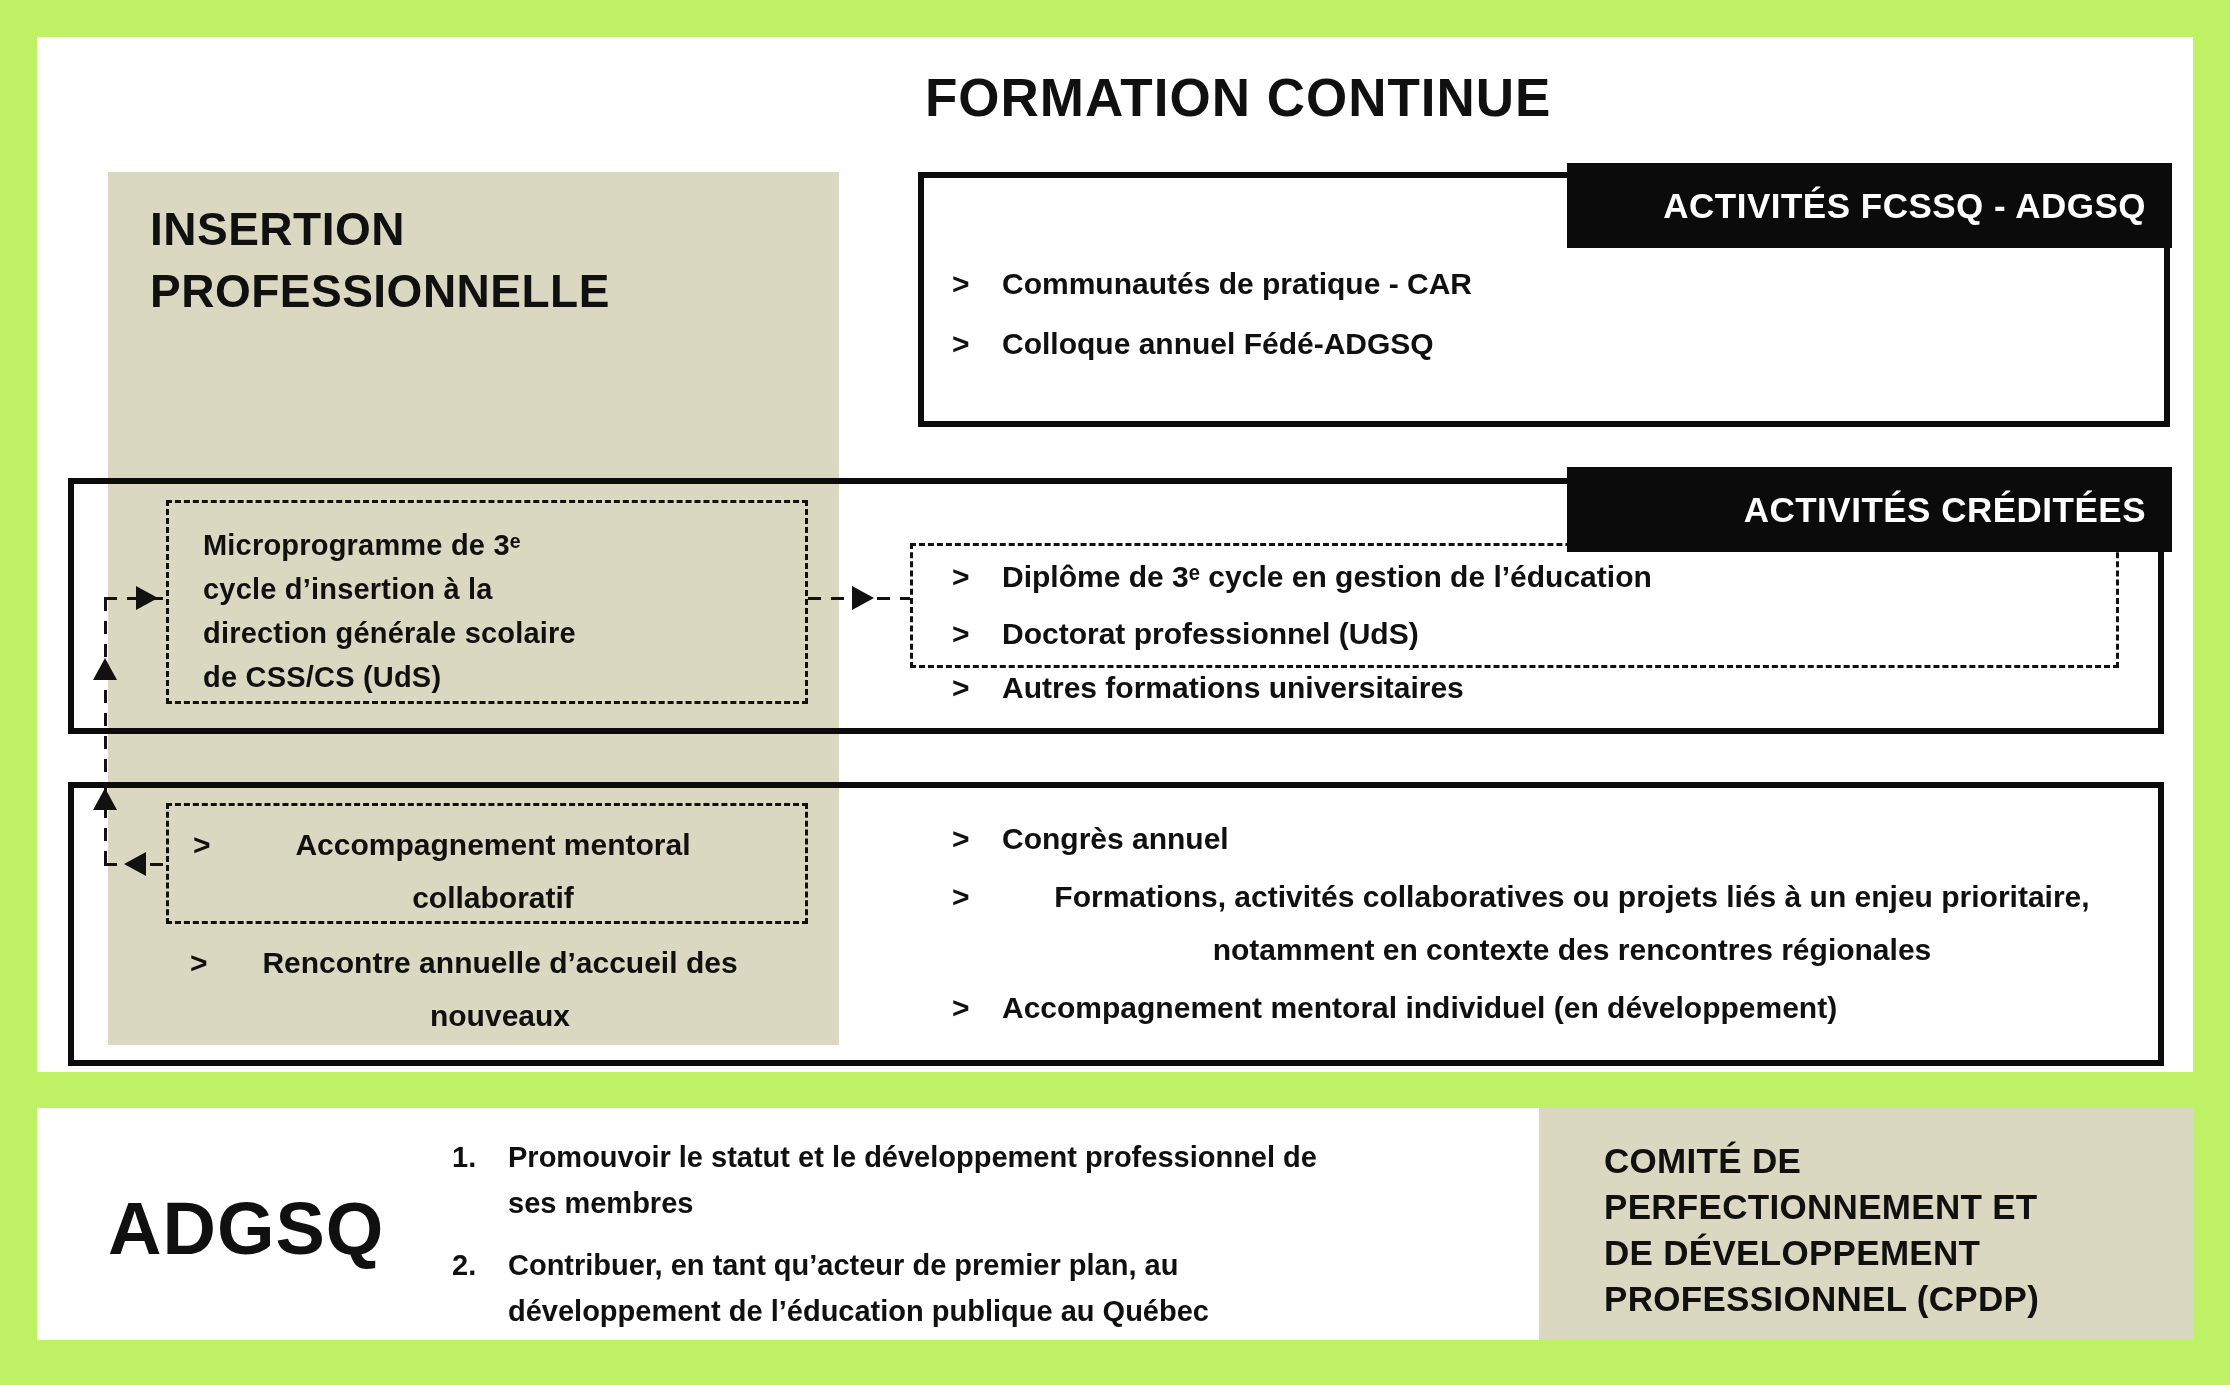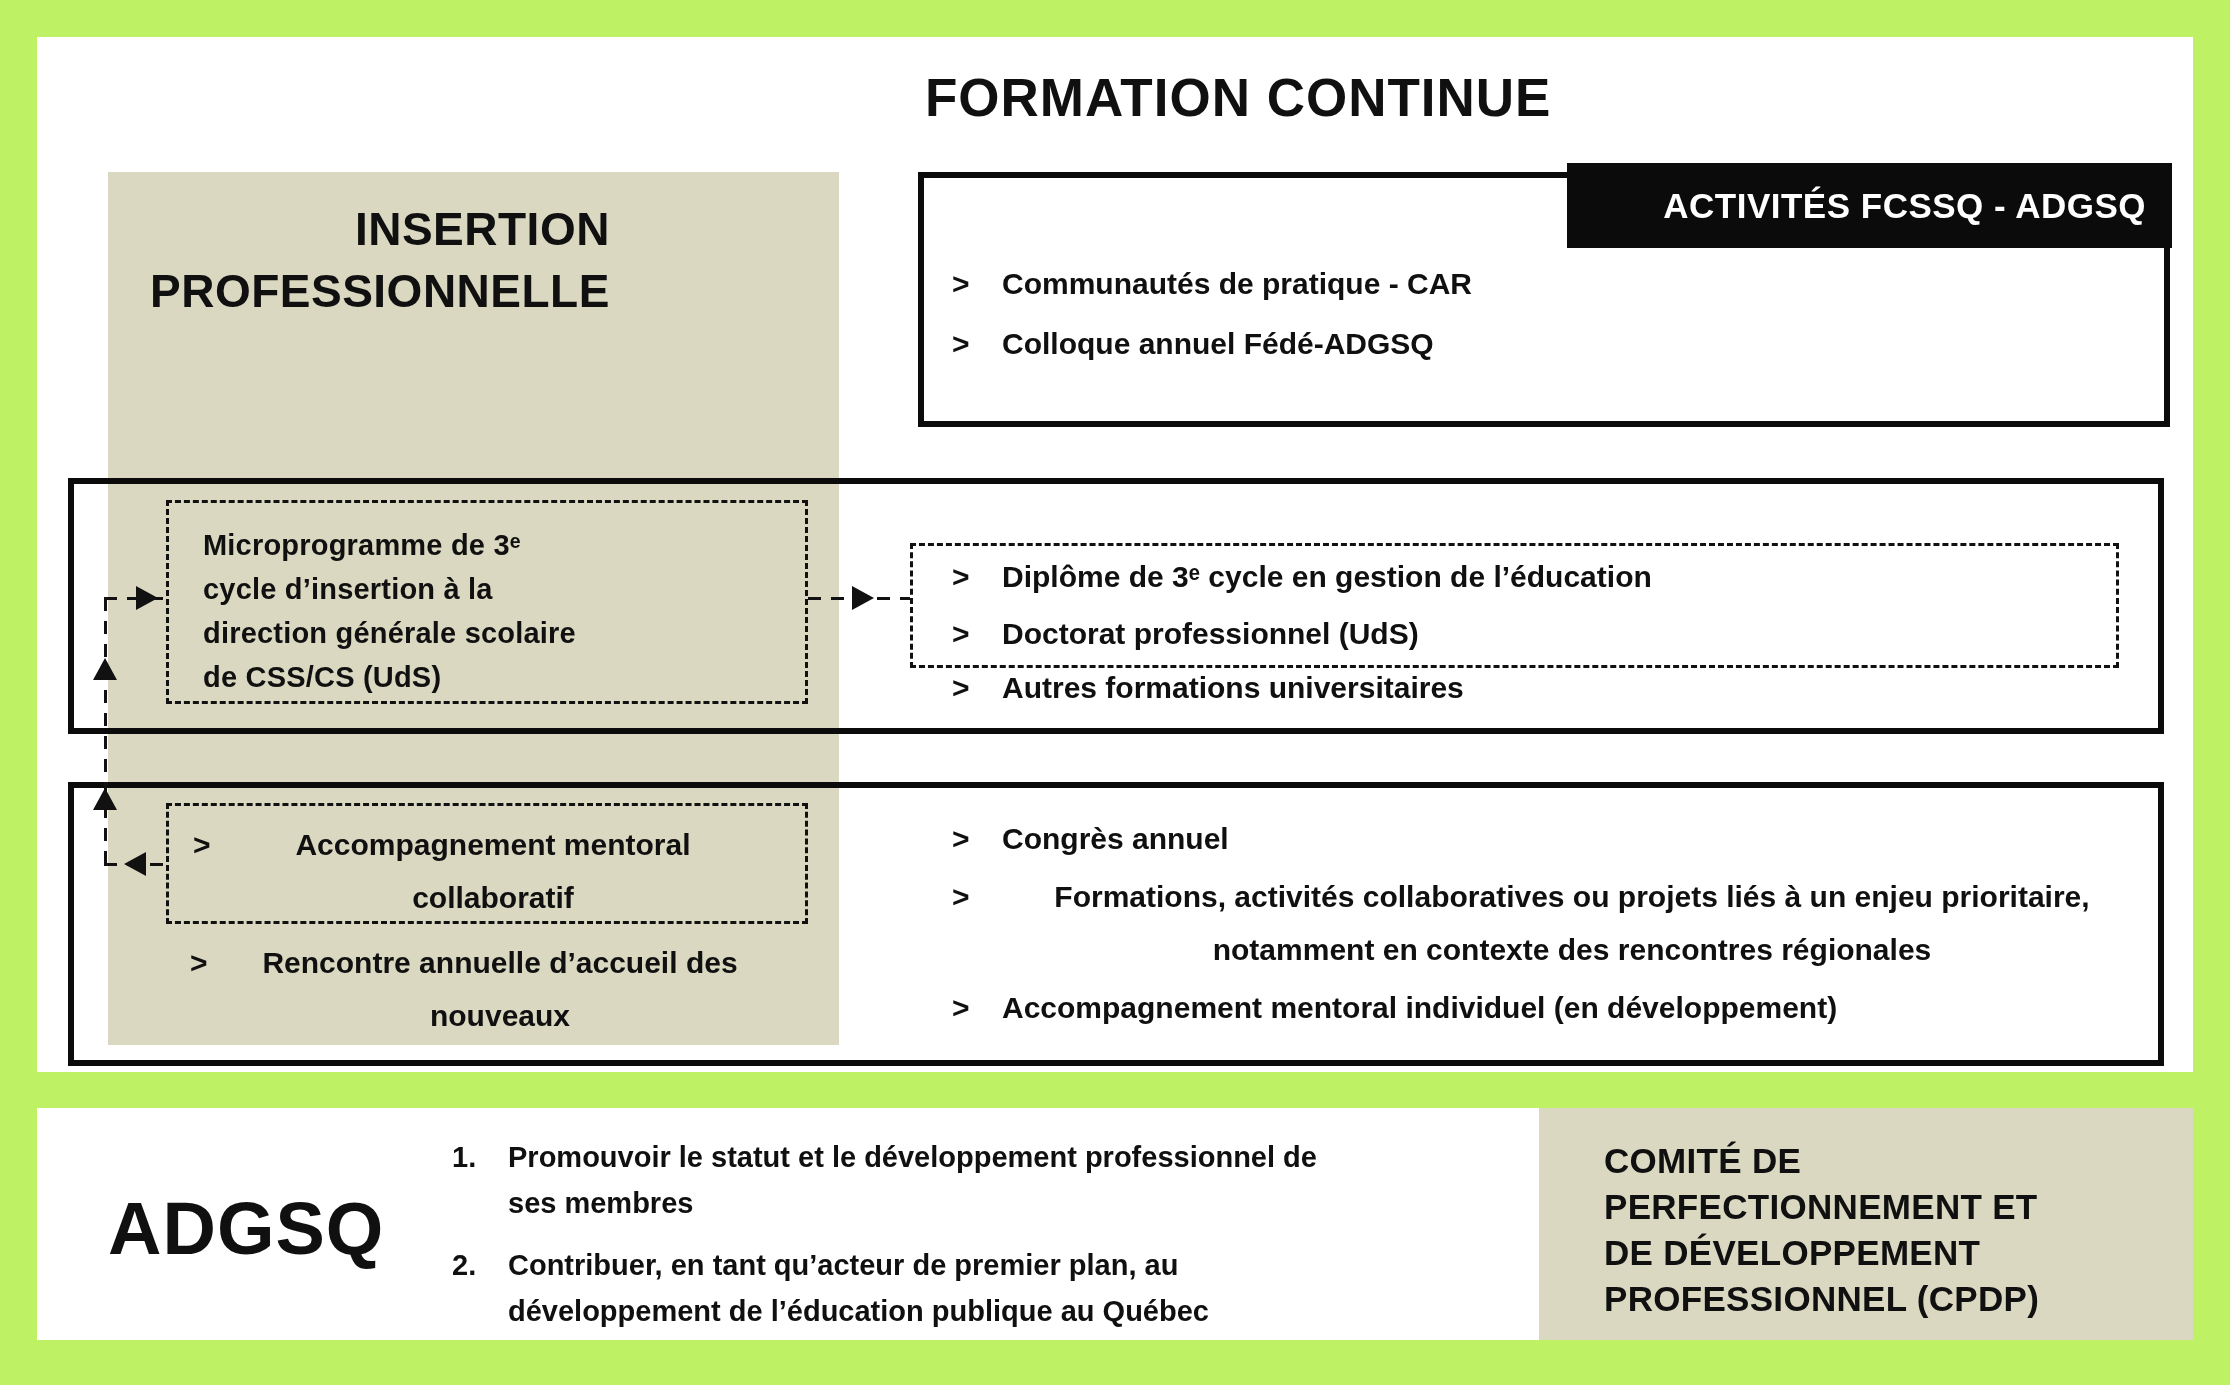--- a/index.html
+++ b/index.html
@@ -9,21 +9,21 @@
     font-family:"Liberation Sans","DejaVu Sans",sans-serif;
   }
   .panel-main{position:absolute;left:37px;top:37px;width:2156px;height:1035px;background:#ffffff;}
   .insertion-col{position:absolute;left:108px;top:172px;width:731px;height:873px;background:#dbd8c2;z-index:1;}
   .page-title{
     position:absolute;left:925px;top:68px;z-index:4;
     font-size:53px;font-weight:700;letter-spacing:1px;line-height:60px;white-space:nowrap;
   }
   .insertion-title{
     position:absolute;left:150px;top:198px;z-index:4;
-    font-size:46px;font-weight:700;line-height:62px;letter-spacing:.5px;text-align:right;
+    font-size:46px;font-weight:700;line-height:62px;letter-spacing:.5px;
   }
   .preline{white-space:pre-line;}
 
   .box{position:absolute;border:6px solid #0b0b0b;box-sizing:border-box;z-index:2;background:transparent;}
   .box-fcssq{left:918px;top:172px;width:1252px;height:255px;background:#fff;}
   .box-creditees{left:68px;top:478px;width:2096px;height:256px;}
   .box-adgsq{left:68px;top:782px;width:2096px;height:284px;}
 
   .seclabel{
     position:absolute;width:605px;height:85px;background:#0b0b0b;color:#ffffff;z-index:5;
@@ -110,20 +110,21 @@
       <span class="mk">&gt;</span>
       <span class="btext">Communautés de pratique - CAR</span>
     </div>
     <div class="brow">
       <span class="mk">&gt;</span>
       <span class="btext">Colloque annuel Fédé-ADGSQ</span>
     </div>
   </div>
 
   <div class="box box-creditees"></div>
+  <div class="seclabel lab2">ACTIVITÉS CRÉDITÉES</div>
 
   <div class="dashedbox micro-box">
     <div class="micro-text preline">Microprogramme de 3ᵉ
 cycle d’insertion à la
 direction générale scolaire
 de CSS/CS (UdS)</div>
   </div>
 
   <div class="dashedbox diplome-box"></div>
   <div class="diplome-items">

